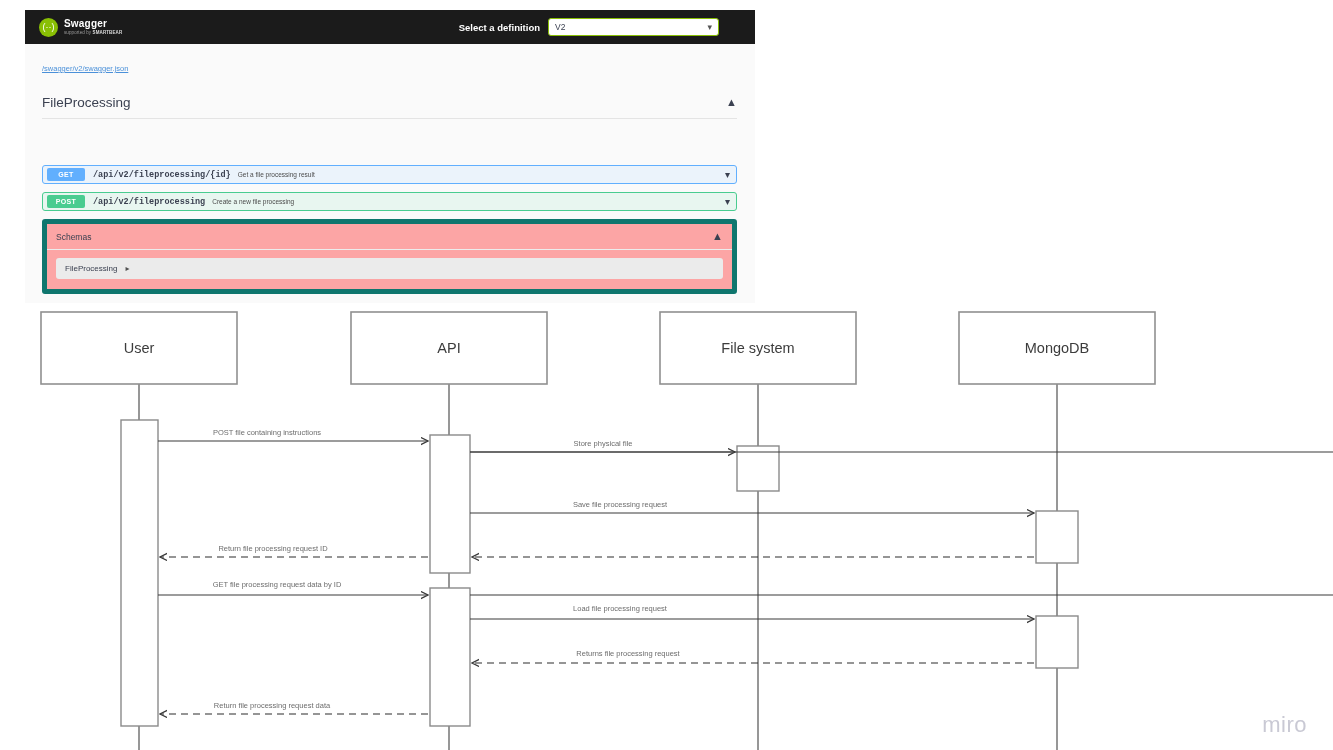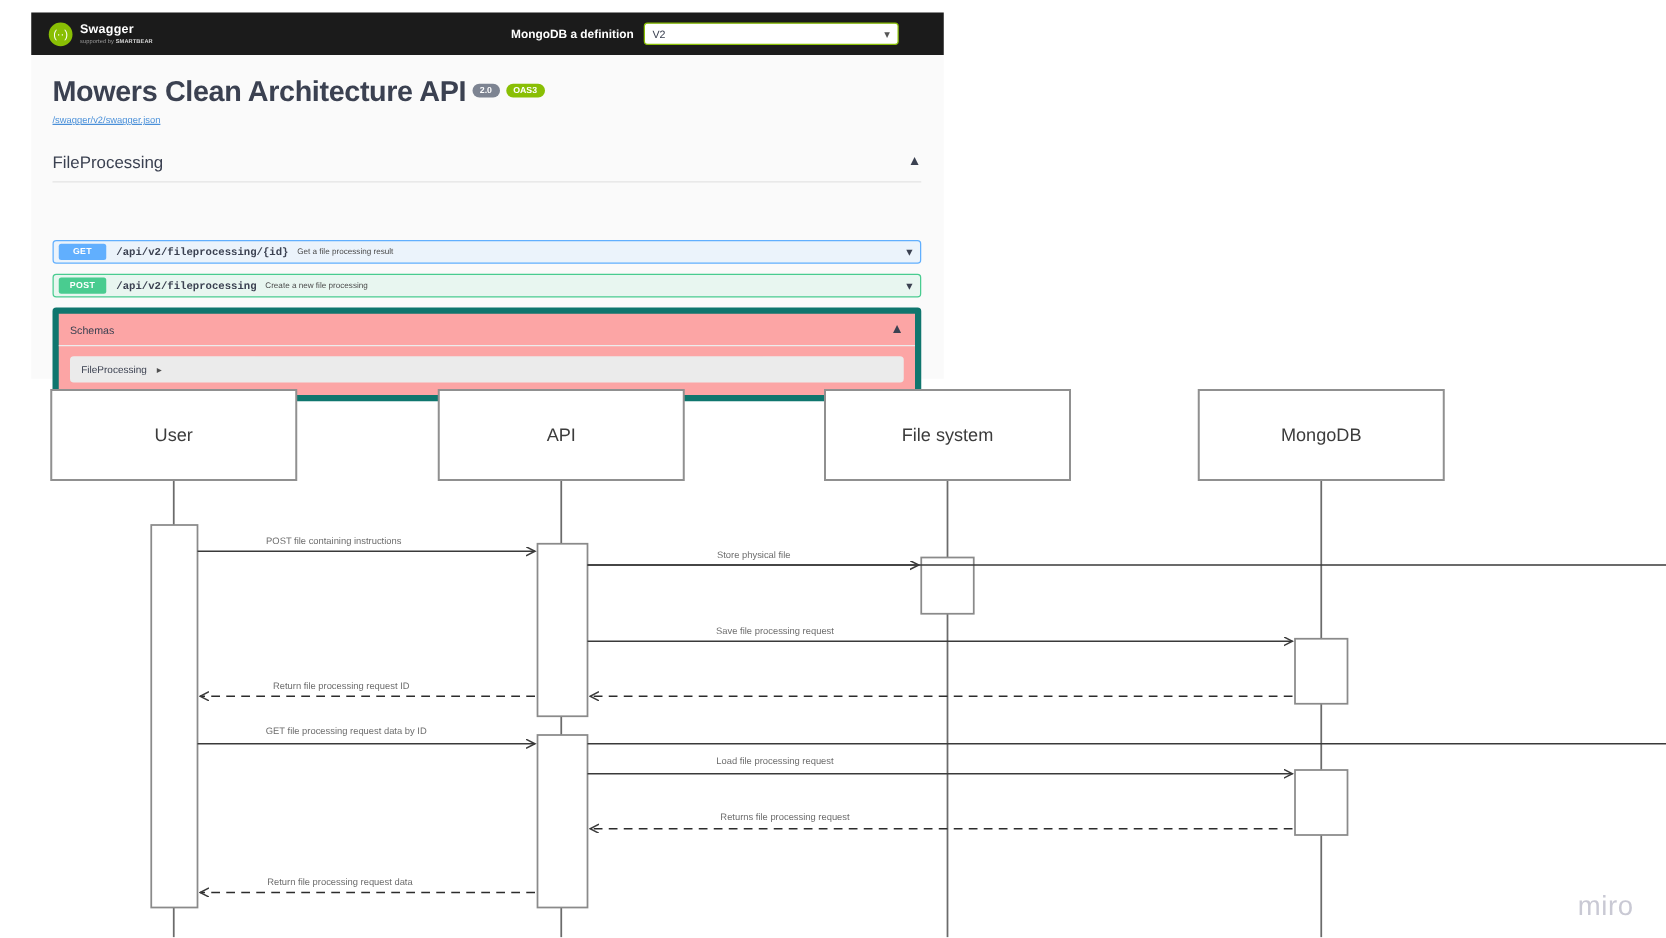--- a/index.html
+++ b/index.html
@@ -33,21 +33,21 @@
   .logo-title { color:#fff; font-size:10px; font-weight:bold; letter-spacing:.2px; }
   .logo-sub { color:#9c9c9c; font-size:4.5px; letter-spacing:.1px; margin-top:2px;}
   .logo-sub b { color:#dcdcdc; }
 
   .def-wrap {
     margin-left:auto; margin-right: 22px;
     display:flex; align-items:center; gap:8px;
   }
   .def-label { color:#fff; font-size:9.5px; font-weight:bold; }
   .def-select {
-    width: 204px; height: 18px;
+    width: 171px; height: 18px;
     background: #ffffff; border: 1.5px solid #89bf04; border-radius: 3px;
     display:flex; align-items:center; padding: 0 6px;
     font-size: 8.5px; color:#3b4151; position: relative;
   }
   .def-select .chev { margin-left:auto; color:#555; font-size:9px; }
 
   .swagger-body { padding: 16px 18px 0 17px; }
   .api-title-row { display:flex; align-items:flex-end; gap:5px; }
   .api-title {
     font-size: 23px; font-weight: bold; color: #3b4151; letter-spacing:-0.3px;
@@ -131,34 +131,29 @@
           </span>
         <span class="logo-text">
           <span class="logo-title">Swagger</span>
           <span class="logo-sub">
             <span>supported by</span> <b>SMARTBEAR</b>
           </span>
         </span>
       </div>
 
       <div class="def-wrap">
-        <span class="def-label">MongoDB a definition</span>
+        <span class="def-label">Select a definition</span>
         <div class="def-select">
           <span>V2</span>
           <span class="chev">▾</span>
         </div>
       </div>
     </div>
 
     <div class="swagger-body">
-      <div class="api-title-row">
-        <span class="api-title">Mowers Clean Architecture API</span>
-        <span class="badge version">2.0</span>
-        <span class="badge oas">OAS3</span>
-      </div>
       <a class="api-link" href="#">/swagger/v2/swagger.json</a>
 
       <div class="tag-section">
         <div class="tag-header">
           <span class="tag-title">FileProcessing</span>
           <span class="chev-up">▲</span>
         </div>
 
         <div class="op-block">
           <div class="op get">

